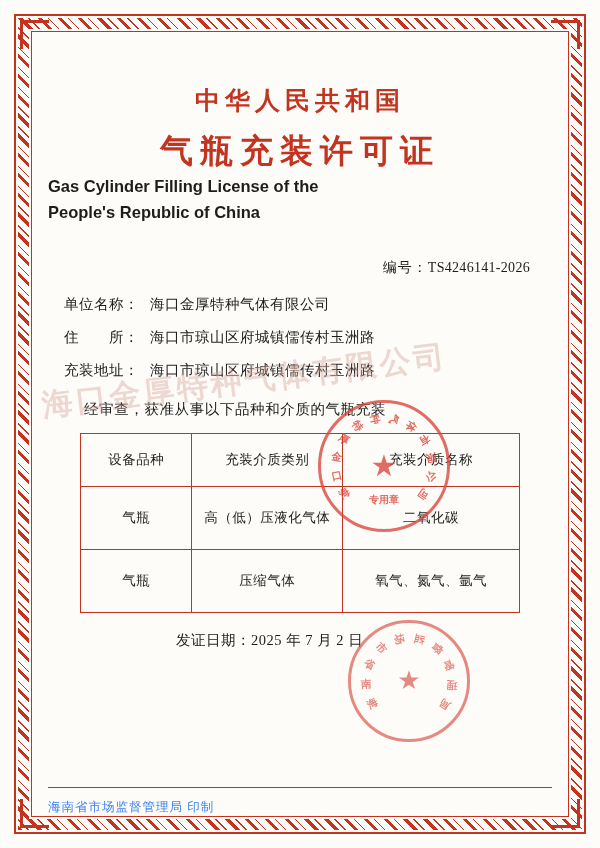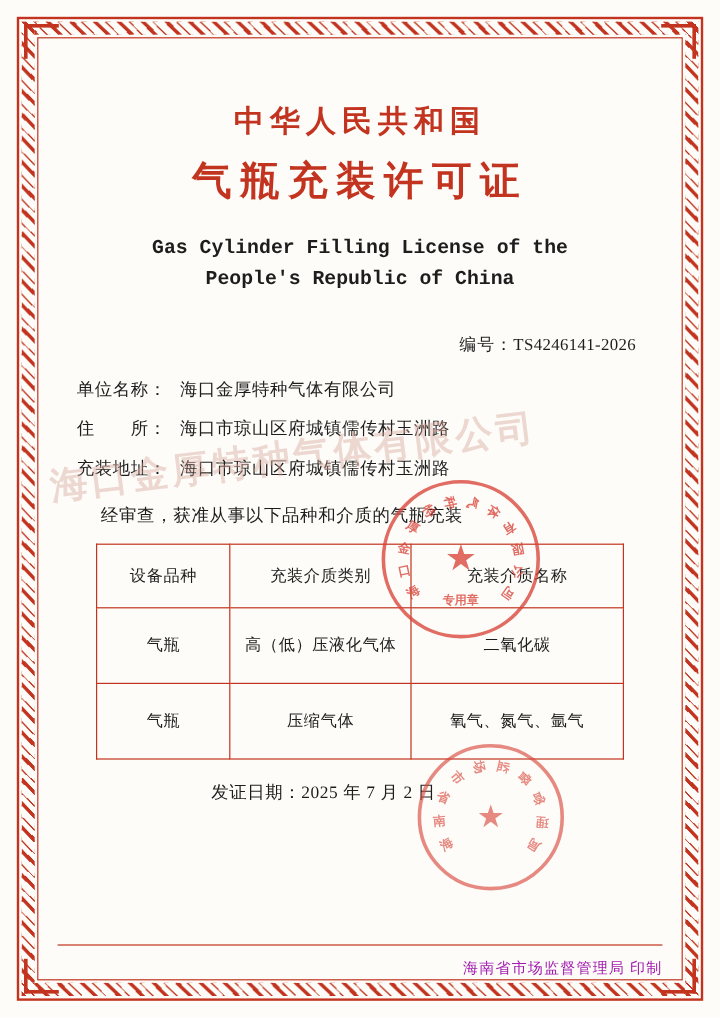--- a/index.html
+++ b/index.html
@@ -72,27 +72,26 @@
   .title-cn-2 {
     text-align: center;
     color: #c2341f;
     font-size: 33px;
     font-weight: bold;
     letter-spacing: 7px;
     margin-top: 12px;
     font-family: "DejaVu Serif", serif;
   }
   .title-en {
-    text-align: center;
     color: #1d1d1d;
     font-size: 16.5px;
     font-weight: bold;
-    margin-top: 20px;
+    margin-top: 0;
     line-height: 1.55;
-    font-family: Liberation Mono, monospace;
+    font-family: Liberation Sans, sans-serif;
   }
 
   .serial-row {
     margin-top: 34px;
     text-align: right;
     padding-right: 22px;
     font-size: 14px;
     color: #1d1d1d;
   }
   .serial-label { letter-spacing: 1px; }
@@ -170,25 +169,25 @@
     font-size: 14.5px;
     color: #1d1d1d;
     letter-spacing: 0.5px;
   }
   .dates-row .issue-date {
     margin-left: 112px;
   }
 
   .printed-by {
     position: absolute;
-    left: 16px; right: 0;
+    left: 0; right: 0;
     bottom: -14px;
-    text-align: right;
+    text-align: left;
     font-size: 12.5px;
-    color: #a21caf;
+    color: #3b82f6;
     letter-spacing: 1px;
   }
   .bottom-rule {
     position: absolute;
     left: 0; right: 0;
     bottom: 14px;
     height: 1px;
     background: #c2341f;
   }
 

